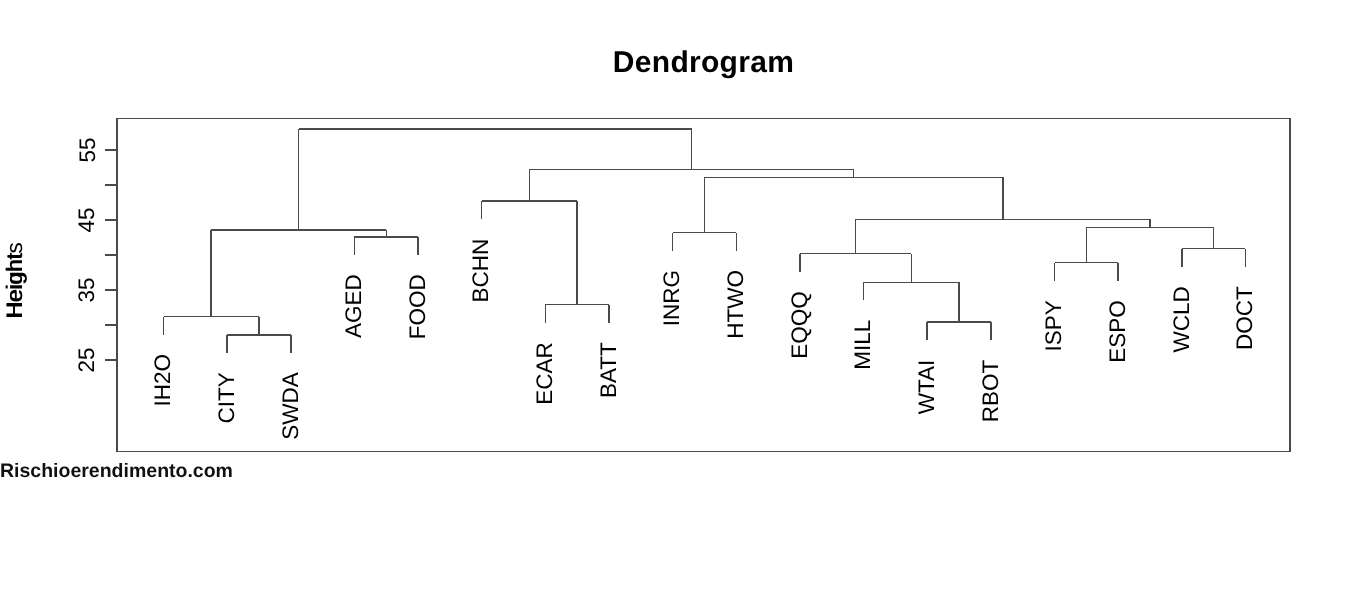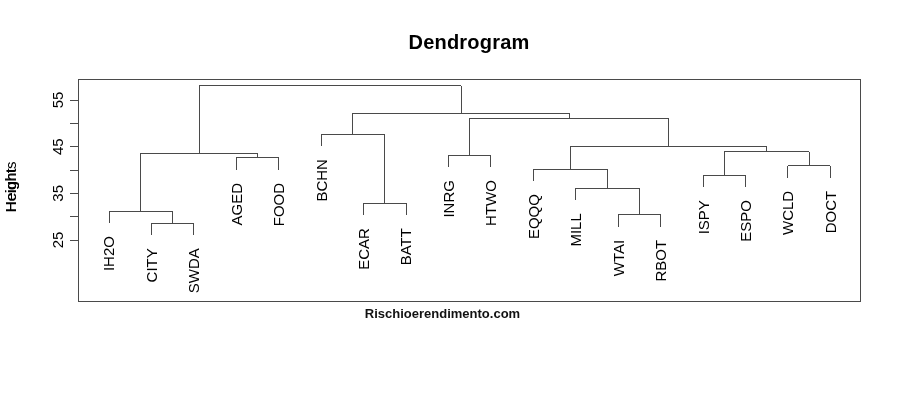--- a/index.html
+++ b/index.html
@@ -4,21 +4,21 @@
 <style>
   html,body{margin:0;padding:0;background:#fff;}
   .stage{position:relative;width:900px;height:400px;background:#ffffff;overflow:hidden;
          font-family:"Liberation Sans","DejaVu Sans",sans-serif;}
   .title{position:absolute;left:78px;top:31px;width:782px;text-align:center;
          font-size:20px;font-weight:bold;color:#000;letter-spacing:.2px;}
   .ylab{position:absolute;white-space:nowrap;font-size:15px;color:#000;
         transform:translate(-50%,-50%) rotate(-90deg);}
   .ylab1{left:10px;top:187px;}
   .ylab2{left:10px;top:190px;}
-  .watermark{position:absolute;top:306px;left:0;width:885px;text-align:center;
+  .watermark{position:absolute;top:306px;left:0;width:885px;text-align:left;
              font-size:13px;font-weight:bold;color:#111;}
   svg{position:absolute;left:0;top:0;}
   svg text{font-family:"Liberation Sans","DejaVu Sans",sans-serif;font-size:15px;fill:#000;}
 </style>
 </head>
 <body>
 
 <div class="stage">
   <div class="title">Dendrogram</div>
   <div class="ylab ylab1">Heights</div>

